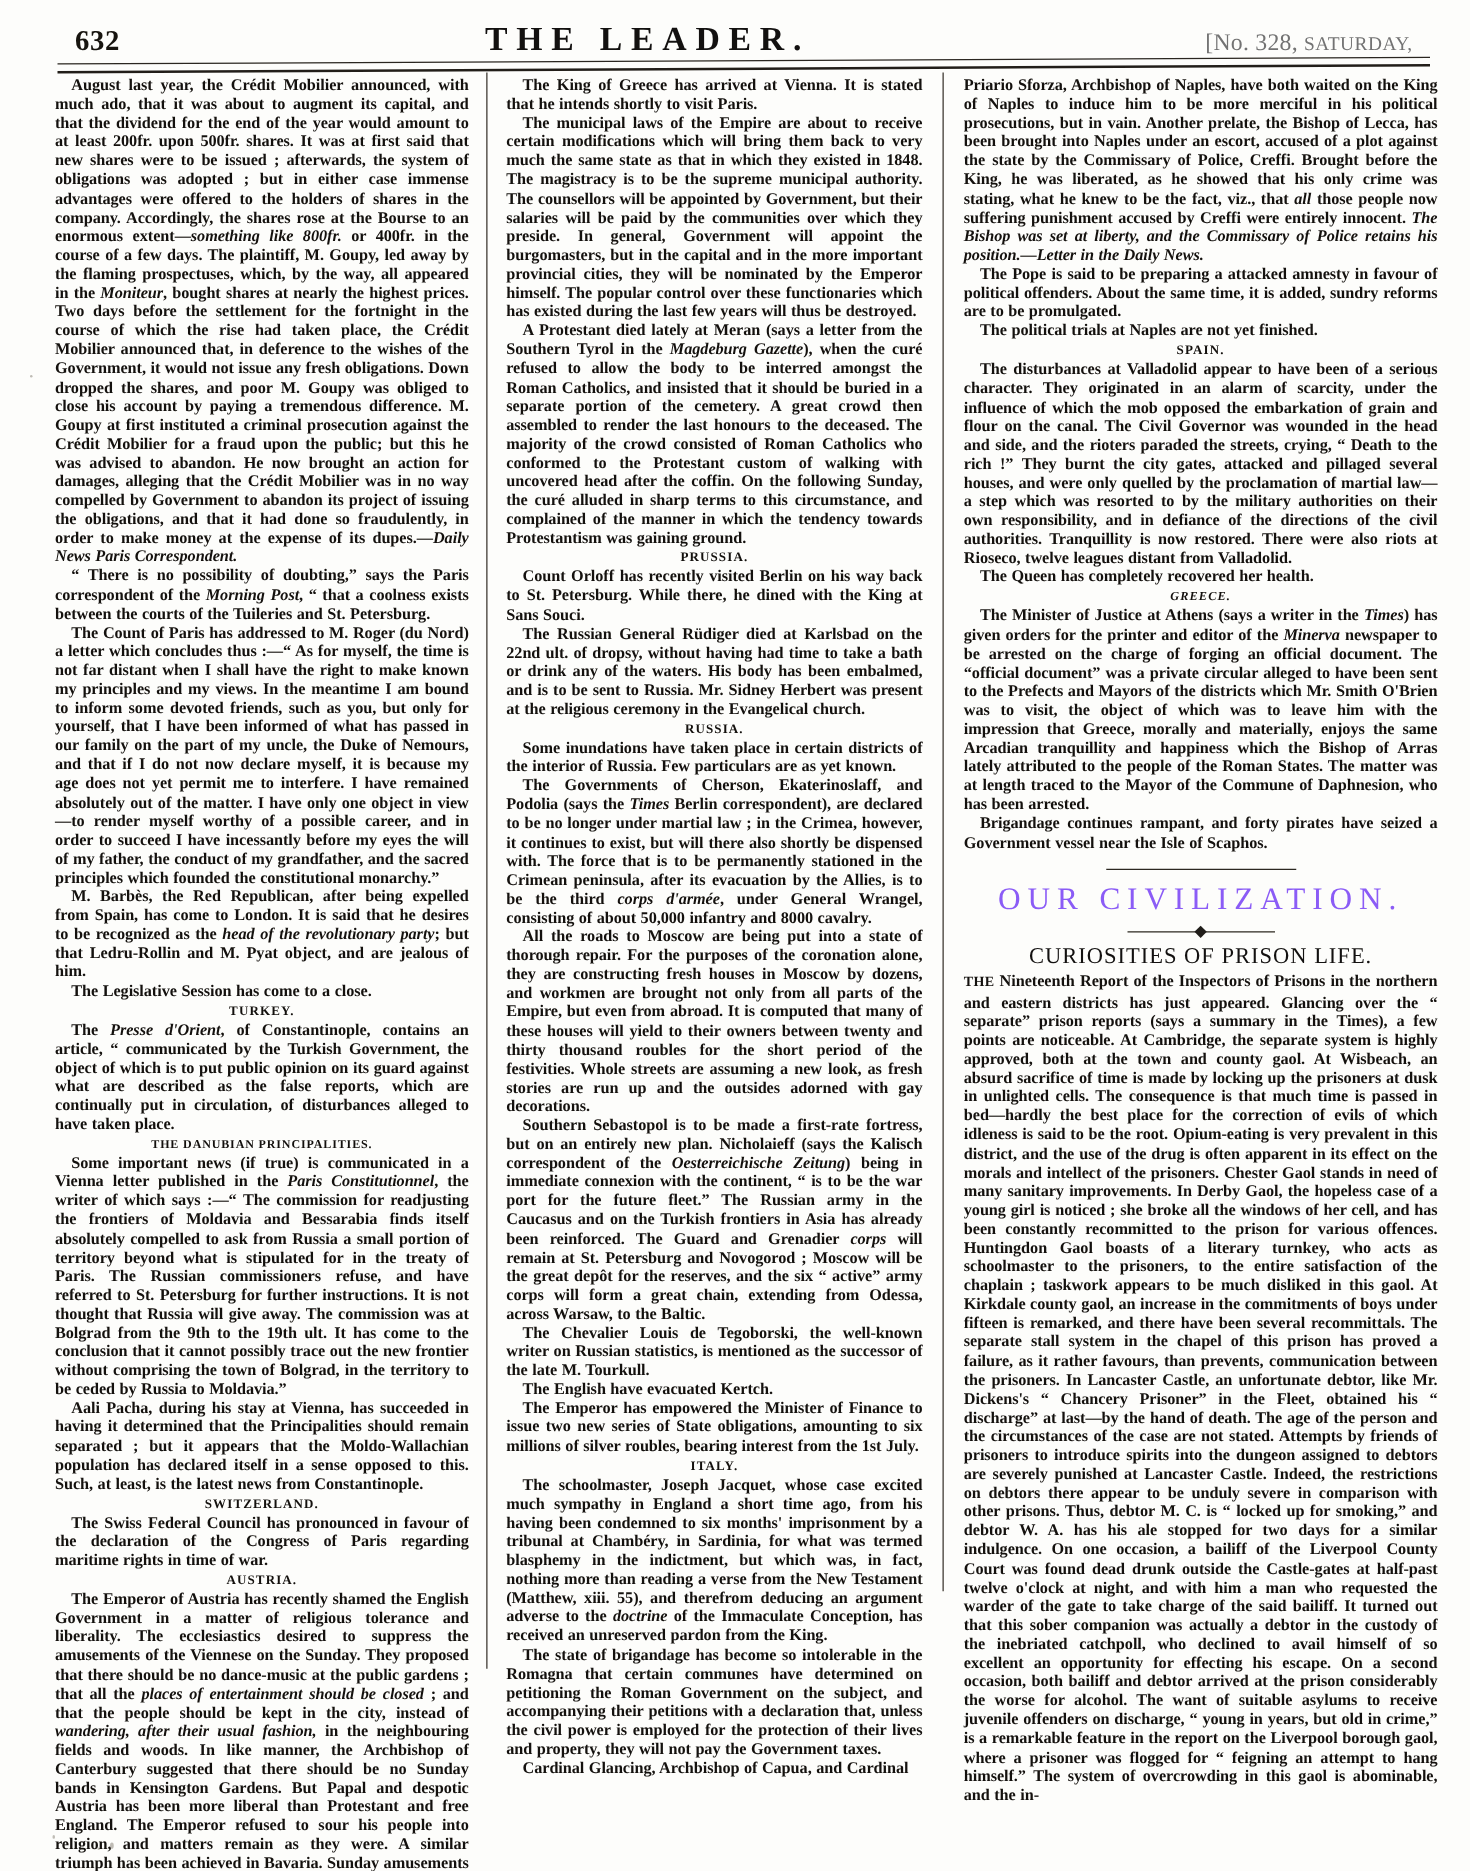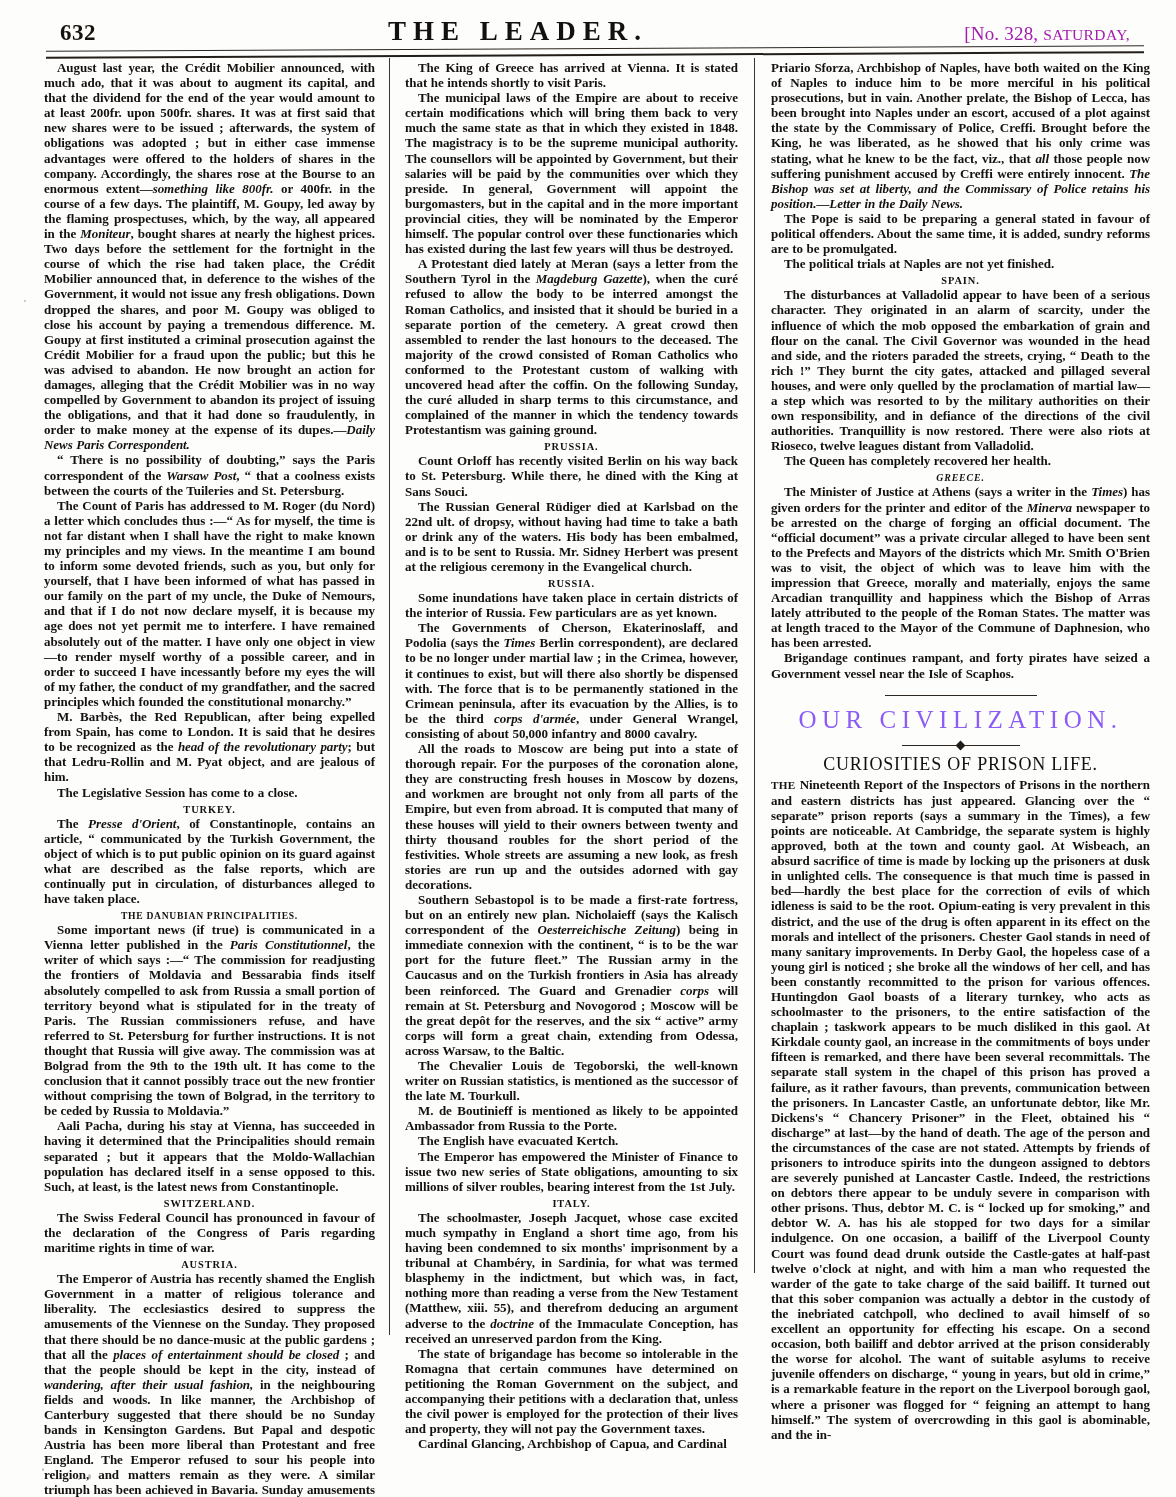--- a/index.html
+++ b/index.html
@@ -50,21 +50,21 @@
     font-size: 27px;
     letter-spacing: 7px;
     font-weight: bold;
     color: #131110;
     padding-right: 10px;
     font-family: "Liberation Serif", "DejaVu Serif", serif;
   }
   .issue-line {
     flex: 0 0 auto;
     font-size: 19px;
-    color: #a21caf;
+    color: #737373;
     white-space: nowrap;
     letter-spacing: 0.2px;
     margin-left: 14px;
   }
   .issue-line .sc {
     font-size: 15.5px;
     letter-spacing: 0.4px;
   }
 
   .rule-top {
@@ -217,21 +217,21 @@
       <div class="issue-line"><span>[No. 328, </span><span class="sc">SATURDAY,</span></div>
     </div>
   </div>
   <div class="rule-top"></div>
   <div class="rule-top2"></div>
 
   <div class="columns">
 
     <div class="col col-1">
       <p>August last year, the Crédit Mobilier announced, with much ado, that it was about to augment its capital, and that the dividend for the end of the year would amount to at least 200fr. upon 500fr. shares. It was at first said that new shares were to be issued ; afterwards, the system of obligations was adopted ; but in either case immense advantages were offered to the holders of shares in the company. Accordingly, the shares rose at the Bourse to an enormous extent—<i>something like 800fr.</i> or 400fr. in the course of a few days. The plaintiff, M. Goupy, led away by the flaming prospectuses, which, by the way, all appeared in the <i>Moniteur</i>, bought shares at nearly the highest prices. Two days before the settlement for the fortnight in the course of which the rise had taken place, the Crédit Mobilier announced that, in deference to the wishes of the Government, it would not issue any fresh obligations. Down dropped the shares, and poor M. Goupy was obliged to close his account by paying a tremendous difference. M. Goupy at first instituted a criminal prosecution against the Crédit Mobilier for a fraud upon the public; but this he was advised to abandon. He now brought an action for damages, alleging that the Crédit Mobilier was in no way compelled by Government to abandon its project of issuing the obligations, and that it had done so fraudulently, in order to make money at the expense of its dupes.—<i>Daily News Paris Correspondent.</i></p>
-      <p>“ There is no possibility of doubting,” says the Paris correspondent of the <i>Warsaw Post</i>, “ that a coolness exists between the courts of the Tuileries and St. Petersburg.</p>
+      <p>“ There is no possibility of doubting,” says the Paris correspondent of the <i>Morning Post</i>, “ that a coolness exists between the courts of the Tuileries and St. Petersburg.</p>
       <p>The Count of Paris has addressed to M. Roger (du Nord) a letter which concludes thus :—“ As for myself, the time is not far distant when I shall have the right to make known my principles and my views. In the meantime I am bound to inform some devoted friends, such as you, but only for yourself, that I have been informed of what has passed in our family on the part of my uncle, the Duke of Nemours, and that if I do not now declare myself, it is because my age does not yet permit me to interfere. I have remained absolutely out of the matter. I have only one object in view—to render myself worthy of a possible career, and in order to succeed I have incessantly before my eyes the will of my father, the conduct of my grandfather, and the sacred principles which founded the constitutional monarchy.”</p>
       <p>M. Barbès, the Red Republican, after being expelled from Spain, has come to London. It is said that he desires to be recognized as the <i>head of the revolutionary party</i>; but that Ledru-Rollin and M. Pyat object, and are jealous of him.</p>
       <p>The Legislative Session has come to a close.</p>
 
       <h2 class="section">TURKEY.</h2>
       <p>The <i>Presse d'Orient</i>, of Constantinople, contains an article, “ communicated by the Turkish Government, the object of which is to put public opinion on its guard against what are described as the false reports, which are continually put in circulation, of disturbances alleged to have taken place.</p>
 
       <h2 class="section small">THE DANUBIAN PRINCIPALITIES.</h2>
       <p>Some important news (if true) is communicated in a Vienna letter published in the <i>Paris Constitutionnel</i>, the writer of which says :—“ The commission for readjusting the frontiers of Moldavia and Bessarabia finds itself absolutely compelled to ask from Russia a small portion of territory beyond what is stipulated for in the treaty of Paris. The Russian commissioners refuse, and have referred to St. Petersburg for further instructions. It is not thought that Russia will give away. The commission was at Bolgrad from the 9th to the 19th ult. It has come to the conclusion that it cannot possibly trace out the new frontier without comprising the town of Bolgrad, in the territory to be ceded by Russia to Moldavia.”</p>
       <p>Aali Pacha, during his stay at Vienna, has succeeded in having it determined that the Principalities should remain separated ; but it appears that the Moldo-Wallachian population has declared itself in a sense opposed to this. Such, at least, is the latest news from Constantinople.</p>
@@ -252,34 +252,33 @@
       <h2 class="section">PRUSSIA.</h2>
       <p>Count Orloff has recently visited Berlin on his way back to St. Petersburg. While there, he dined with the King at Sans Souci.</p>
       <p>The Russian General Rüdiger died at Karlsbad on the 22nd ult. of dropsy, without having had time to take a bath or drink any of the waters. His body has been embalmed, and is to be sent to Russia. Mr. Sidney Herbert was present at the religious ceremony in the Evangelical church.</p>
 
       <h2 class="section">RUSSIA.</h2>
       <p>Some inundations have taken place in certain districts of the interior of Russia. Few particulars are as yet known.</p>
       <p>The Governments of Cherson, Ekaterinoslaff, and Podolia (says the <i>Times</i> Berlin correspondent), are declared to be no longer under martial law ; in the Crimea, however, it continues to exist, but will there also shortly be dispensed with. The force that is to be permanently stationed in the Crimean peninsula, after its evacuation by the Allies, is to be the third <i>corps d'armée</i>, under General Wrangel, consisting of about 50,000 infantry and 8000 cavalry.</p>
       <p>All the roads to Moscow are being put into a state of thorough repair. For the purposes of the coronation alone, they are constructing fresh houses in Moscow by dozens, and workmen are brought not only from all parts of the Empire, but even from abroad. It is computed that many of these houses will yield to their owners between twenty and thirty thousand roubles for the short period of the festivities. Whole streets are assuming a new look, as fresh stories are run up and the outsides adorned with gay decorations.</p>
       <p>Southern Sebastopol is to be made a first-rate fortress, but on an entirely new plan. Nicholaieff (says the Kalisch correspondent of the <i>Oesterreichische Zeitung</i>) being in immediate connexion with the continent, “ is to be the war port for the future fleet.” The Russian army in the Caucasus and on the Turkish frontiers in Asia has already been reinforced. The Guard and Grenadier <i>corps</i> will remain at St. Petersburg and Novogorod ; Moscow will be the great depôt for the reserves, and the six “ active” army corps will form a great chain, extending from Odessa, across Warsaw, to the Baltic.</p>
       <p>The Chevalier Louis de Tegoborski, the well-known writer on Russian statistics, is mentioned as the successor of the late M. Tourkull.</p>
-      <p>M. de Boutinieff is mentioned as likely to be appointed Ambassador from Russia to the Porte.</p>
       <p>The English have evacuated Kertch.</p>
       <p>The Emperor has empowered the Minister of Finance to issue two new series of State obligations, amounting to six millions of silver roubles, bearing interest from the 1st July.</p>
 
       <h2 class="section">ITALY.</h2>
       <p>The schoolmaster, Joseph Jacquet, whose case excited much sympathy in England a short time ago, from his having been condemned to six months' imprisonment by a tribunal at Chambéry, in Sardinia, for what was termed blasphemy in the indictment, but which was, in fact, nothing more than reading a verse from the New Testament (Matthew, xiii. 55), and therefrom deducing an argument adverse to the <i>doctrine</i> of the Immaculate Conception, has received an unreserved pardon from the King.</p>
       <p>The state of brigandage has become so intolerable in the Romagna that certain communes have determined on petitioning the Roman Government on the subject, and accompanying their petitions with a declaration that, unless the civil power is employed for the protection of their lives and property, they will not pay the Government taxes.</p>
       <p>Cardinal Glancing, Archbishop of Capua, and Cardinal</p>
     </div>
 
     <div class="col col-3">
       <div class="col-rule"></div>
       <p class="noindent">Priario Sforza, Archbishop of Naples, have both waited on the King of Naples to induce him to be more merciful in his political prosecutions, but in vain. Another prelate, the Bishop of Lecca, has been brought into Naples under an escort, accused of a plot against the state by the Commissary of Police, Creffi. Brought before the King, he was liberated, as he showed that his only crime was stating, what he knew to be the fact, viz., that <i>all</i> those people now suffering punishment accused by Creffi were entirely innocent. <i>The Bishop was set at liberty, and the Commissary of Police retains his position.—Letter in the Daily News.</i></p>
-      <p>The Pope is said to be preparing a general stated in favour of political offenders. About the same time, it is added, sundry reforms are to be promulgated.</p>
+      <p>The Pope is said to be preparing a attacked amnesty in favour of political offenders. About the same time, it is added, sundry reforms are to be promulgated.</p>
       <p>The political trials at Naples are not yet finished.</p>
 
       <h2 class="section">SPAIN.</h2>
       <p>The disturbances at Valladolid appear to have been of a serious character. They originated in an alarm of scarcity, under the influence of which the mob opposed the embarkation of grain and flour on the canal. The Civil Governor was wounded in the head and side, and the rioters paraded the streets, crying, “ Death to the rich !” They burnt the city gates, attacked and pillaged several houses, and were only quelled by the proclamation of martial law—a step which was resorted to by the military authorities on their own responsibility, and in defiance of the directions of the civil authorities. Tranquillity is now restored. There were also riots at Rioseco, twelve leagues distant from Valladolid.</p>
       <p>The Queen has completely recovered her health.</p>
 
       <h2 class="section ital">GREECE.</h2>
       <p>The Minister of Justice at Athens (says a writer in the <i>Times</i>) has given orders for the printer and editor of the <i>Minerva</i> newspaper to be arrested on the charge of forging an official document. The “official document” was a private circular alleged to have been sent to the Prefects and Mayors of the districts which Mr. Smith O'Brien was to visit, the object of which was to leave him with the impression that Greece, morally and materially, enjoys the same Arcadian tranquillity and happiness which the Bishop of Arras lately attributed to the people of the Roman States. The matter was at length traced to the Mayor of the Commune of Daphnesion, who has been arrested.</p>
       <p>Brigandage continues rampant, and forty pirates have seized a Government vessel near the Isle of Scaphos.</p>
 

